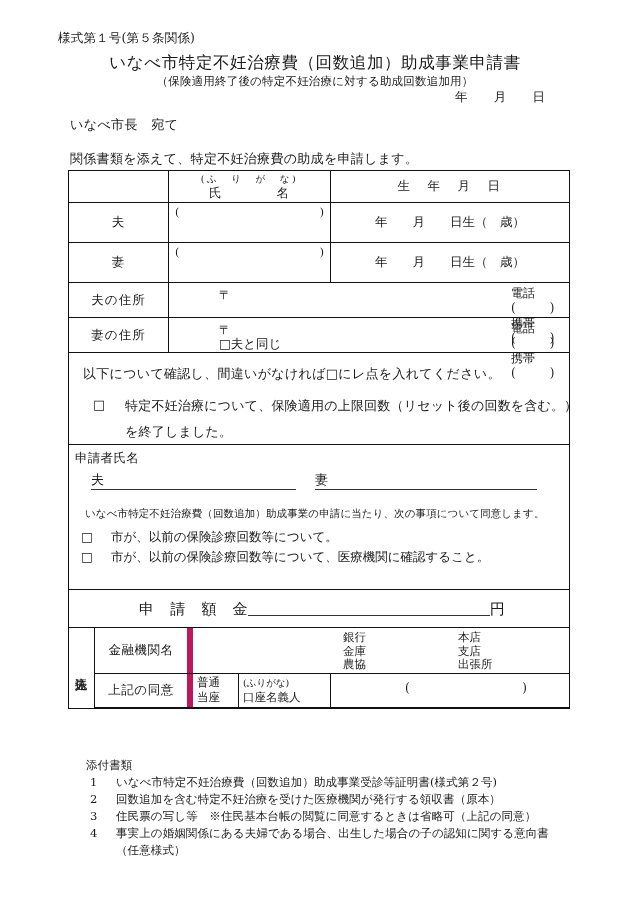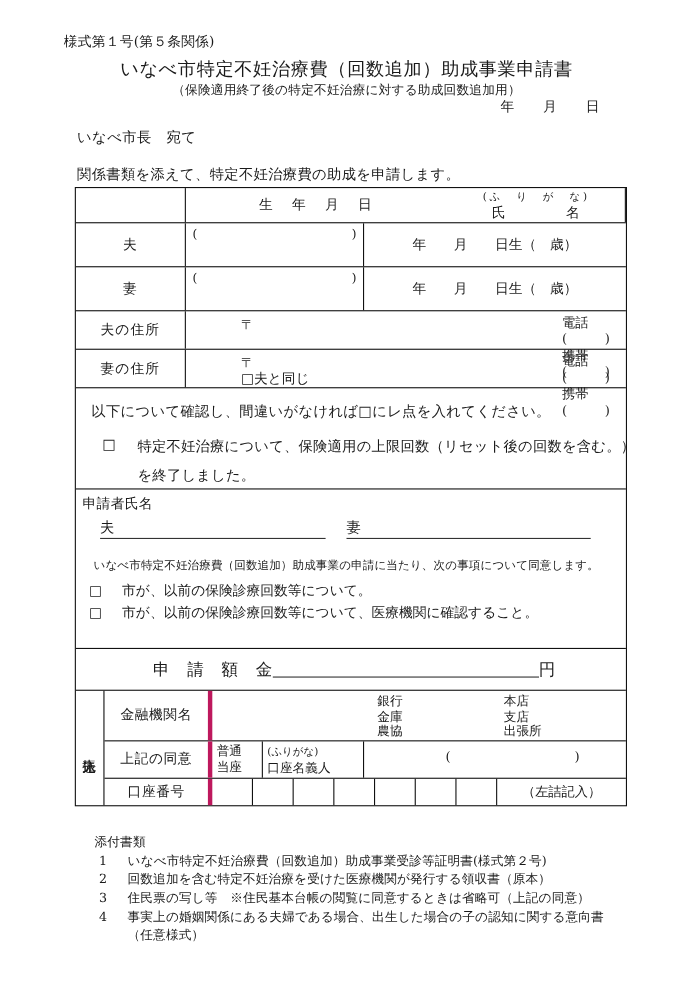--- a/index.html
+++ b/index.html
@@ -305,21 +305,21 @@
   }
   .bank-rows { flex: 1; }
   .bank-row {
     display: flex;
     border-bottom: 1px solid #111;
     box-sizing: border-box;
   }
   .bank-row.last { border-bottom: none; }
   .bk-label {
     width: 98px;
-    border-right: 4px solid #be185d;
+    border-right: 6px solid #be185d;
     display: flex;
     align-items: center;
     justify-content: center;
     font-size: 12.5px;
     box-sizing: border-box;
     letter-spacing: 0.5px;
   }
 
   .row-kinyu { height: 46px; }
   .kinyu-body {
@@ -409,26 +409,26 @@
     <span>年</span><span class="sp"></span><span>月</span><span class="sp"></span><span>日</span>
   </div>
 
   <div class="addressee">いなべ市長　宛て</div>
   <div class="intro">関係書類を添えて、特定不妊治療費の助成を申請します。</div>
 
   <div class="frame">
 
     <div class="row hdr-row">
       <div class="cell c-label"></div>
-      <div class="cell c-birth nb">
-        <span class="seinen">生　年　月　日</span>
-      </div>
       <div class="cell c-name">
         <span class="furigana">(ふ　り　が　な)</span>
         <span class="shimei">氏　　　　名</span>
+      </div>
+      <div class="cell c-birth nb">
+        <span class="seinen">生　年　月　日</span>
       </div>
     </div>
 
     <div class="row person-row">
       <div class="cell c-label">夫</div>
       <div class="cell c-name">
         <span class="paren">
           <span>(</span>
           <span>)</span>
         </span>
@@ -537,33 +537,20 @@
           <div class="yk-meigi">
             <span class="fg">(ふりがな)</span><br>
             <span>口座名義人</span>
           </div>
           <div class="yk-paren">
             <span class="op">(</span>
             <span class="cp">)</span>
           </div>
         </div>
 
-        <div class="bank-row row-kouza last">
-          <div class="bk-label">口座番号</div>
-          <div class="kz-boxes">
-            <div class="kz-cell"></div>
-            <div class="kz-cell"></div>
-            <div class="kz-cell"></div>
-            <div class="kz-cell"></div>
-            <div class="kz-cell"></div>
-            <div class="kz-cell"></div>
-            <div class="kz-cell"></div>
-            <div class="kz-note">（左詰記入）</div>
-          </div>
-        </div>
 
       </div>
     </div>
 
   </div>
 
   <div class="attach">
     <span class="head">添付書類</span>
     <span class="item"><span class="num">1</span><span>いなべ市特定不妊治療費（回数追加）助成事業受診等証明書(様式第２号)</span></span>
     <span class="item"><span class="num">2</span><span>回数追加を含む特定不妊治療を受けた医療機関が発行する領収書（原本）</span></span>

